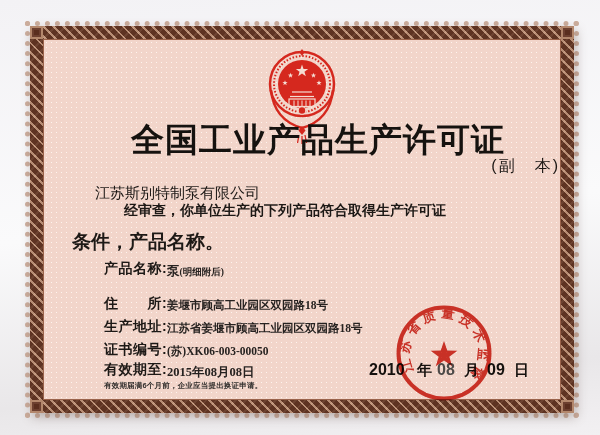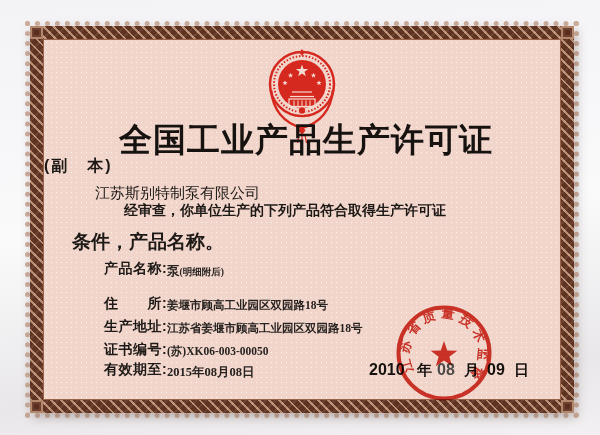--- a/index.html
+++ b/index.html
@@ -20,22 +20,22 @@
   .corner{position:absolute;width:13px;height:13px;background:#5a2e1f;
     box-shadow:inset 0 0 0 2px #b3876c, inset 0 0 0 4px #6d4030;}
   .corner.tl{left:0;top:0}.corner.tr{right:0;top:0}.corner.bl{left:0;bottom:0}.corner.br{right:0;bottom:0}
   .paper{
     position:relative;width:100%;height:100%;box-sizing:border-box;
     border:1px solid #9a634b;background-color:#f2d5ca;
     background-image:radial-gradient(circle, rgba(255,246,241,.95) 0.7px, rgba(255,255,255,0) 1px);
     background-size:5px 5px;
   }
   .abs{position:absolute;white-space:nowrap;color:#1d1916;}
-  .title{left:4px;top:78px;width:516px;text-align:center;font-size:33px;font-weight:700;letter-spacing:1px;color:#15120f;}
-  .subtitle{left:0;top:116px;width:516px;text-align:left;font-size:16px;font-weight:700;letter-spacing:2px;}
+  .title{left:16px;top:78px;width:516px;text-align:center;font-size:33px;font-weight:700;letter-spacing:1px;color:#15120f;}
+  .subtitle{left:0;top:116px;width:516px;text-align:right;font-size:16px;font-weight:400;letter-spacing:2px;}
   .company{left:51px;top:144px;font-size:15px;font-weight:400;text-align:center;}
   .stmt1{left:80px;top:162px;font-size:14px;font-weight:700;}
   .stmt2{left:28px;top:189px;font-size:19px;font-weight:700;}
   .row-label{position:absolute;left:60px;font-size:14px;font-weight:700;letter-spacing:.5px;color:#1d1916;white-space:pre;}
   .row-value{position:absolute;left:123px;font-size:11.5px;font-weight:700;color:#262220;white-space:nowrap;font-family:Liberation Serif, serif;}
   .val-main{font-size:12.5px;}
   .val-detail{font-size:9.5px;}
   .note{left:60px;top:341px;font-size:7.5px;font-weight:700;color:#33302e;letter-spacing:.2px;}
   .date-part{position:absolute;top:321px;font-weight:700;color:#15110e;margin-left:29px;}
   .dp-num{font-size:16px;}
@@ -104,20 +104,21 @@
         </div>
         <div>
           <span class="row-label" style="top:301px">证书编号:</span>
           <span class="row-value" style="top:304px">(苏)XK06-003-00050</span>
         </div>
         <div>
           <span class="row-label" style="top:321px">有效期至:</span>
           <span class="row-value" style="top:324px;font-size:12.5px">2015年08月08日</span>
         </div>
 
+        <div class="abs note">有效期届满6个月前，企业应当提出换证申请。</div>
 
         <div>
           <span class="date-part dp-num" style="left:296px">2010</span>
           <span class="date-part dp-cjk" style="left:344px">年</span>
           <span class="date-part dp-num dp-dim" style="left:364px">08</span>
           <span class="date-part dp-cjk" style="left:391px">月</span>
           <span class="date-part dp-num" style="left:414px">09</span>
           <span class="date-part dp-cjk" style="left:441px">日</span>
         </div>
 

